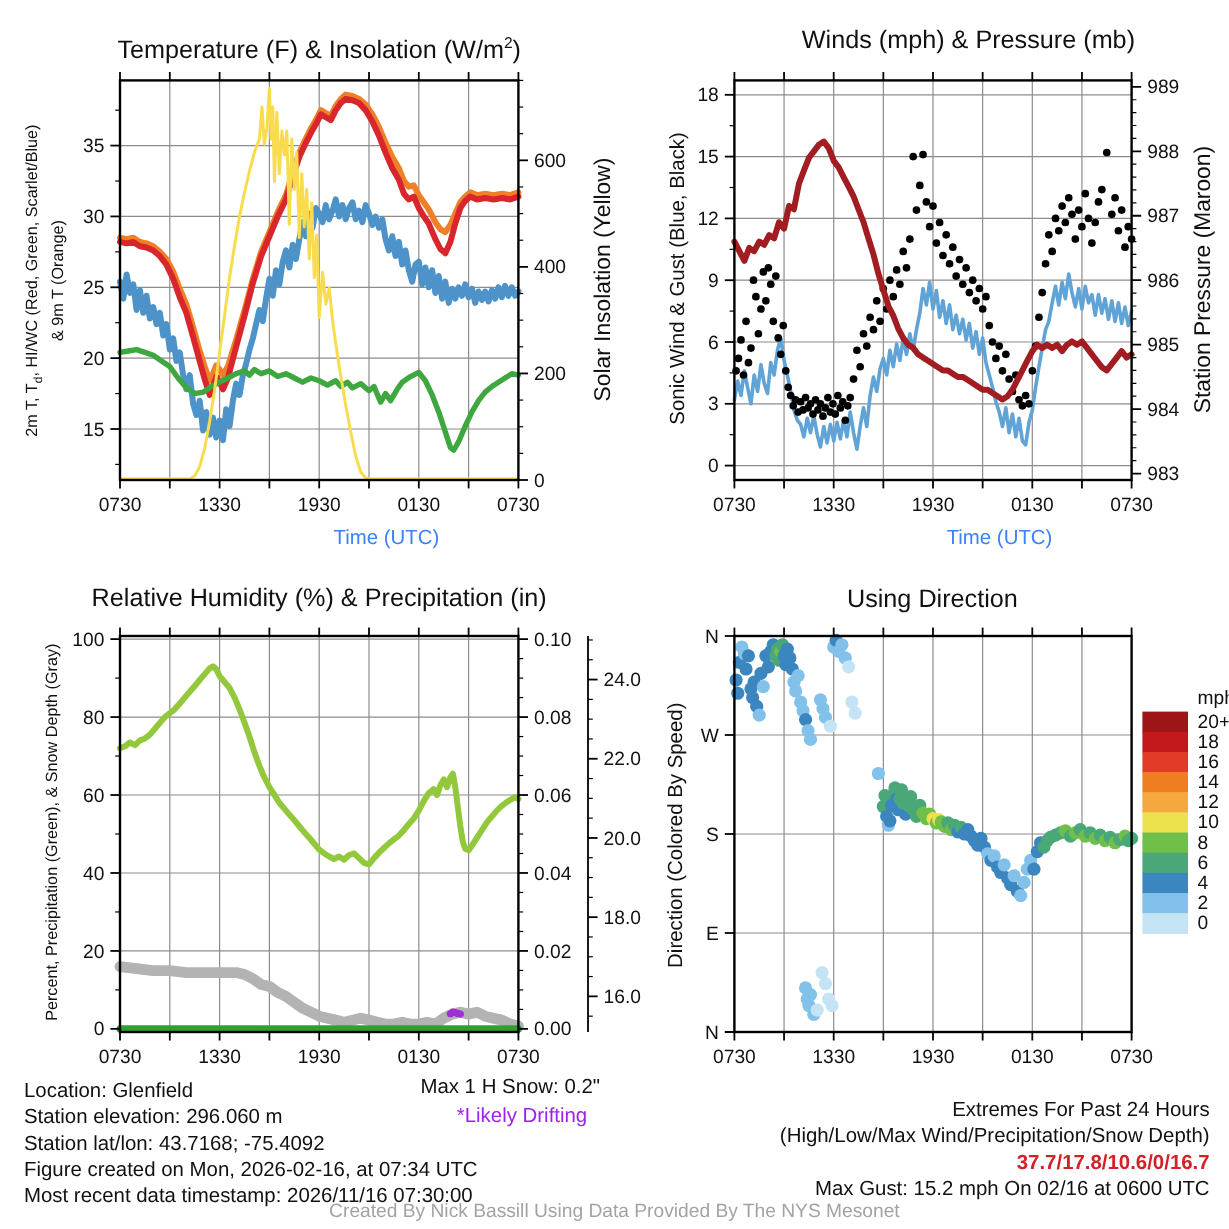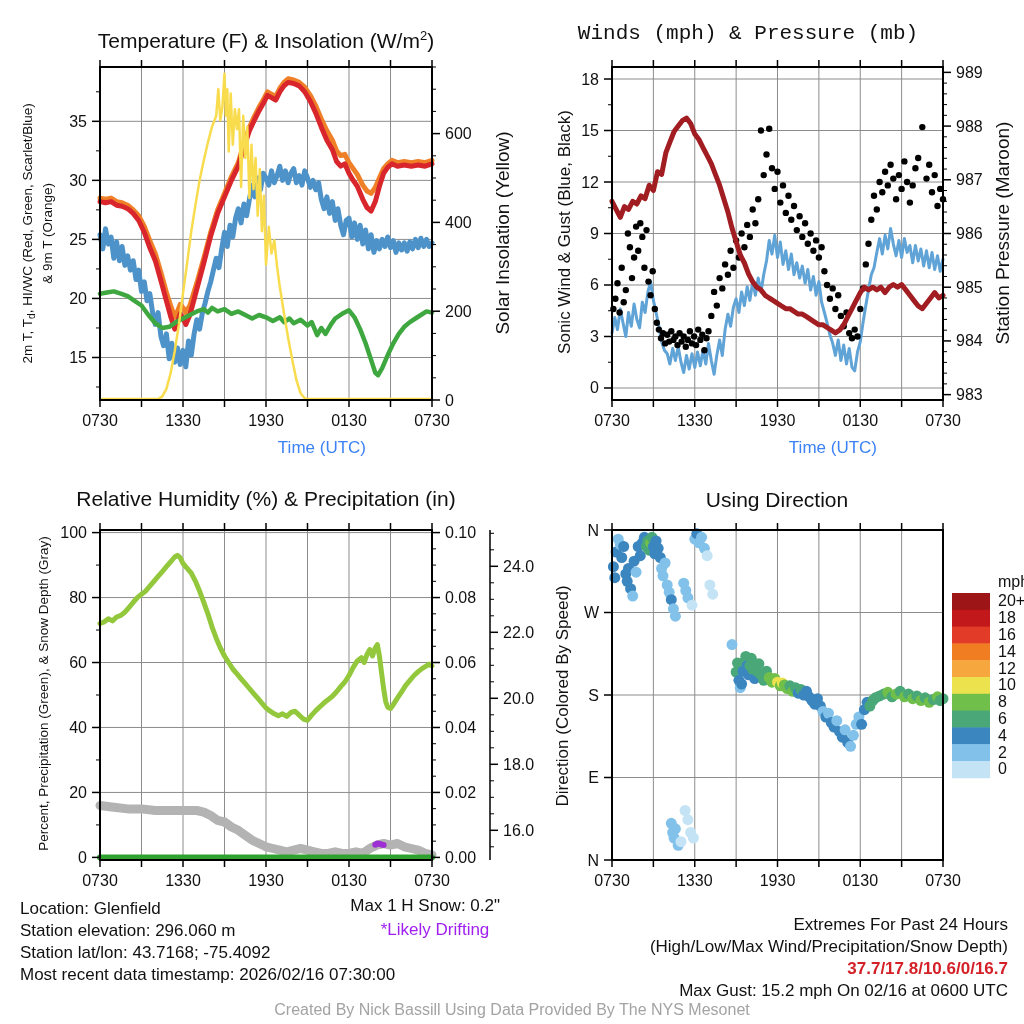--- a/index.html
+++ b/index.html
@@ -647,21 +647,21 @@
         <rect x="952" y="727.4" width="38" height="17.3" fill="#3c86c0"></rect>
         <text x="998" y="740.8" font-size="16" fill="#111" font-family="Liberation Sans, sans-serif">4</text>
         <rect x="952" y="744.2" width="38" height="17.3" fill="#82c2ea"></rect>
         <text x="998" y="757.6" font-size="16" fill="#111" font-family="Liberation Sans, sans-serif">2</text>
         <rect x="952" y="761" width="38" height="17.3" fill="#c4e4f6"></rect>
         <text x="998" y="774.4" font-size="16" fill="#111" font-family="Liberation Sans, sans-serif">0</text>
       </g>
     </svg>
 
   <div class="abs title" style="left:60px;top:28px;width:412px;"><span>Temperature (F) &amp; Insolation (W/m</span><sup>2</sup><span>)</span></div>
-  <div class="abs title" style="left:542px;top:22px;width:412px;font-family:Liberation Mono, monospace;">Winds (mph) &amp; Pressure (mb)</div>
+  <div class="abs title" style="left:601px;top:22px;width:412px;">Winds (mph) &amp; Pressure (mb)</div>
   <div class="abs title" style="left:35px;top:487px;width:462px;text-align:center;">Relative Humidity (%) &amp; Precipitation (in)</div>
   <div class="abs title" style="left:571px;top:488px;width:412px;">Using Direction</div>
 
   <div class="abs rotlab" style="left:-143px;top:216px;width:360px;font-size:13.5px;line-height:15px;">
     <div><span>2m T, T</span><sub>d</sub><span>, HI/WC (Red, Green, Scarlet/Blue)</span></div>
     <div>&amp; 9m T (Orange)</div>
   </div>
   <div class="abs rotlab" style="left:323px;top:222px;width:360px;font-size:19px;">Solar Insolation (Yellow)</div>
   <div class="abs rotlab" style="left:385px;top:222px;width:360px;font-size:17px;">Sonic Wind &amp; Gust (Blue, Black)</div>
   <div class="abs rotlab" style="left:823px;top:222px;width:360px;font-size:19px;">Station Pressure (Maroon)</div>
@@ -671,21 +671,22 @@
   <div class="abs xlab" style="left:166px;top:438px;width:200px;">Time (UTC)</div>
   <div class="abs xlab" style="left:677px;top:438px;width:200px;">Time (UTC)</div>
 
   <div class="abs ftext rright" style="right:524px;top:896px;">Max 1 H Snow: 0.2"</div>
   <div class="abs ftext" style="left:340px;top:920px;width:190px;text-align:center;color:#a020f0;">*Likely Drifting</div>
 
   <div class="abs" style="left:20px;top:898px;">
     <div class="ftext" style="line-height:22px;">Location: Glenfield</div>
     <div class="ftext" style="line-height:22px;">Station elevation: 296.060 m</div>
     <div class="ftext" style="line-height:22px;">Station lat/lon: 43.7168; -75.4092</div>
-    <div class="ftext" style="line-height:22px;">Most recent data timestamp: 2026/02/16 07:30:00</div>
+    <div class="ftext" style="line-height:22px;">Figure created on Mon, 2026-02-16, at 07:34 UTC</div>
+    <div class="ftext" style="line-height:22px;">Most recent data timestamp: 2026/11/16 07:30:00</div>
   </div>
 
   <div class="abs rright" style="right:16px;top:914px;">
     <div class="ftext" style="line-height:22px;">Extremes For Past 24 Hours</div>
     <div class="ftext" style="line-height:22px;">(High/Low/Max Wind/Precipitation/Snow Depth)</div>
     <div class="ftext" style="line-height:22px;color:#d42027;font-weight:bold;">37.7/17.8/10.6/0/16.7</div>
     <div class="ftext" style="line-height:22px;">Max Gust: 15.2 mph On 02/16 at 0600 UTC</div>
   </div>
 
   <div id="credit" class="abs" style="top:1001px;">Created By Nick Bassill Using Data Provided By The NYS Mesonet</div>

